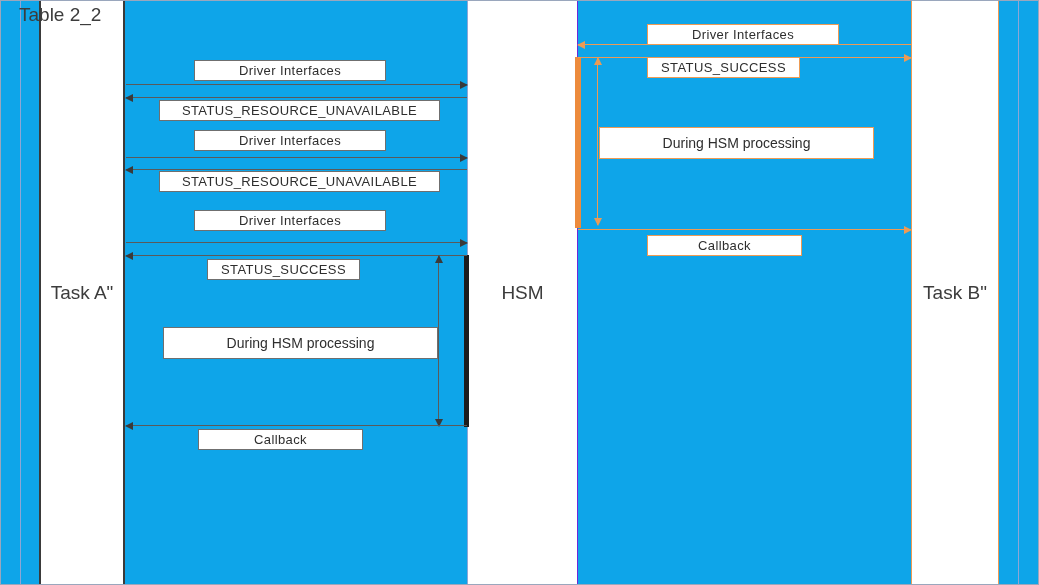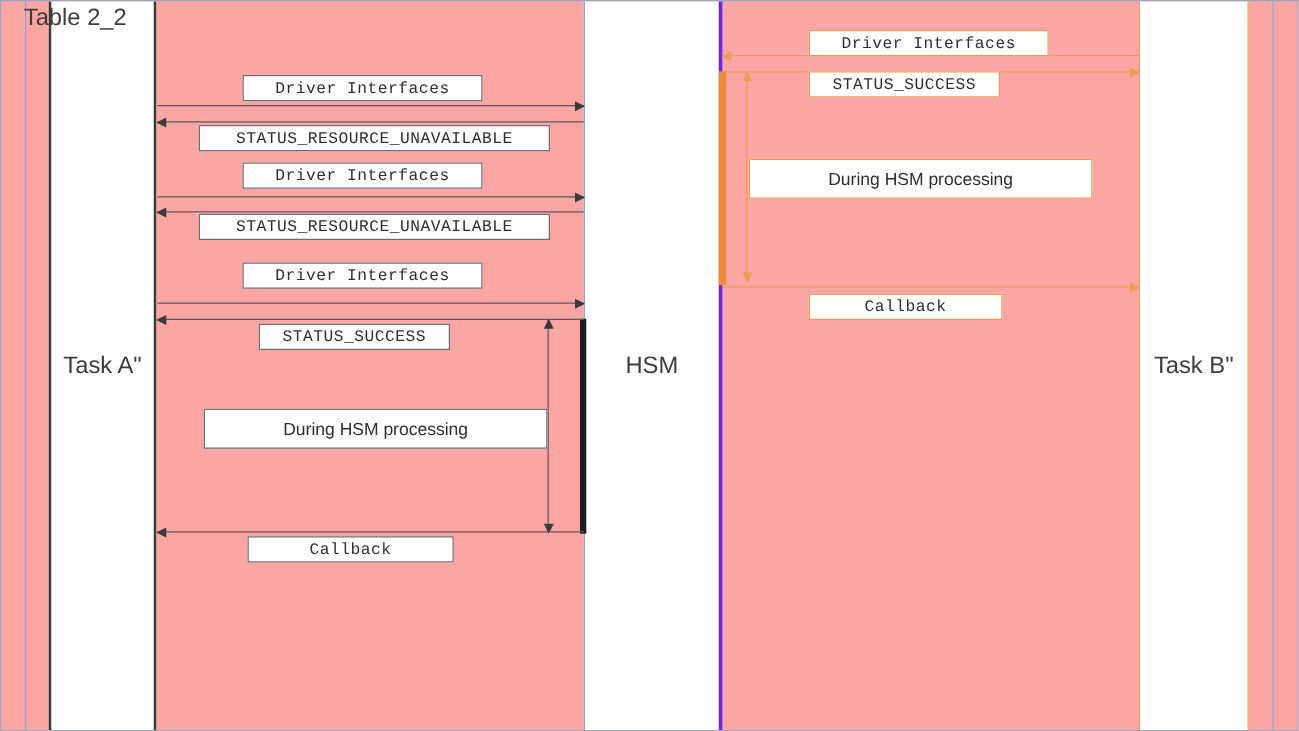--- a/index.html
+++ b/index.html
@@ -4,21 +4,21 @@
 <style>
   html, body {
     margin: 0;
     padding: 0;
     background: #ffffff;
   }
   #canvas {
     position: relative;
     width: 1039px;
     height: 585px;
-    background: #fca5a5;
+    background: #0ea5e9;
     border: 1px solid #9aa7bd;
     box-sizing: border-box;
     overflow: hidden;
     font-family: "Liberation Sans", sans-serif;
   }
 
   
   .lifeline {
     position: absolute;
     top: 0;
@@ -29,21 +29,21 @@
     align-items: center;
     justify-content: center;
   }
   .lifeline-label {
     font-size: 19px;
     color: #3c3c3c;
     white-space: nowrap;
     font-family: "Liberation Sans", sans-serif;
   }
   .lifeline.dark   { border-left: 2px solid #3a3a3a; border-right: 2px solid #3a3a3a; }
-  .lifeline.blue   { border-left: 1px solid #8ea6d6; border-right: 3px solid #6d28d9; }
+  .lifeline.blue   { border-left: 1px solid #8ea6d6; border-right: 1px solid #6d28d9; }
   .lifeline.orange { border-left: 1px solid #ed9b54; border-right: 1px solid #ed9b54; }
 
   
   .vrule {
     position: absolute;
     top: 0;
     bottom: 0;
     width: 1px;
     background: #8ea6d6;
   }
@@ -113,21 +113,21 @@
 
   
   .lbl {
     position: absolute;
     background: #ffffff;
     border: 1px solid #6f6f6f;
     box-sizing: border-box;
     display: flex;
     align-items: center;
     justify-content: center;
-    font-family: Liberation Mono, monospace;
+    font-family: Liberation Sans, sans-serif;
     font-size: 13px;
     color: #2e2e2e;
     letter-spacing: 0.4px;
     white-space: nowrap;
     z-index: 12;
   }
   .lbl.orange { border-color: #ed9b54; }
   .lbl.big {
     font-family: "Liberation Sans", sans-serif;
     font-size: 14px;

